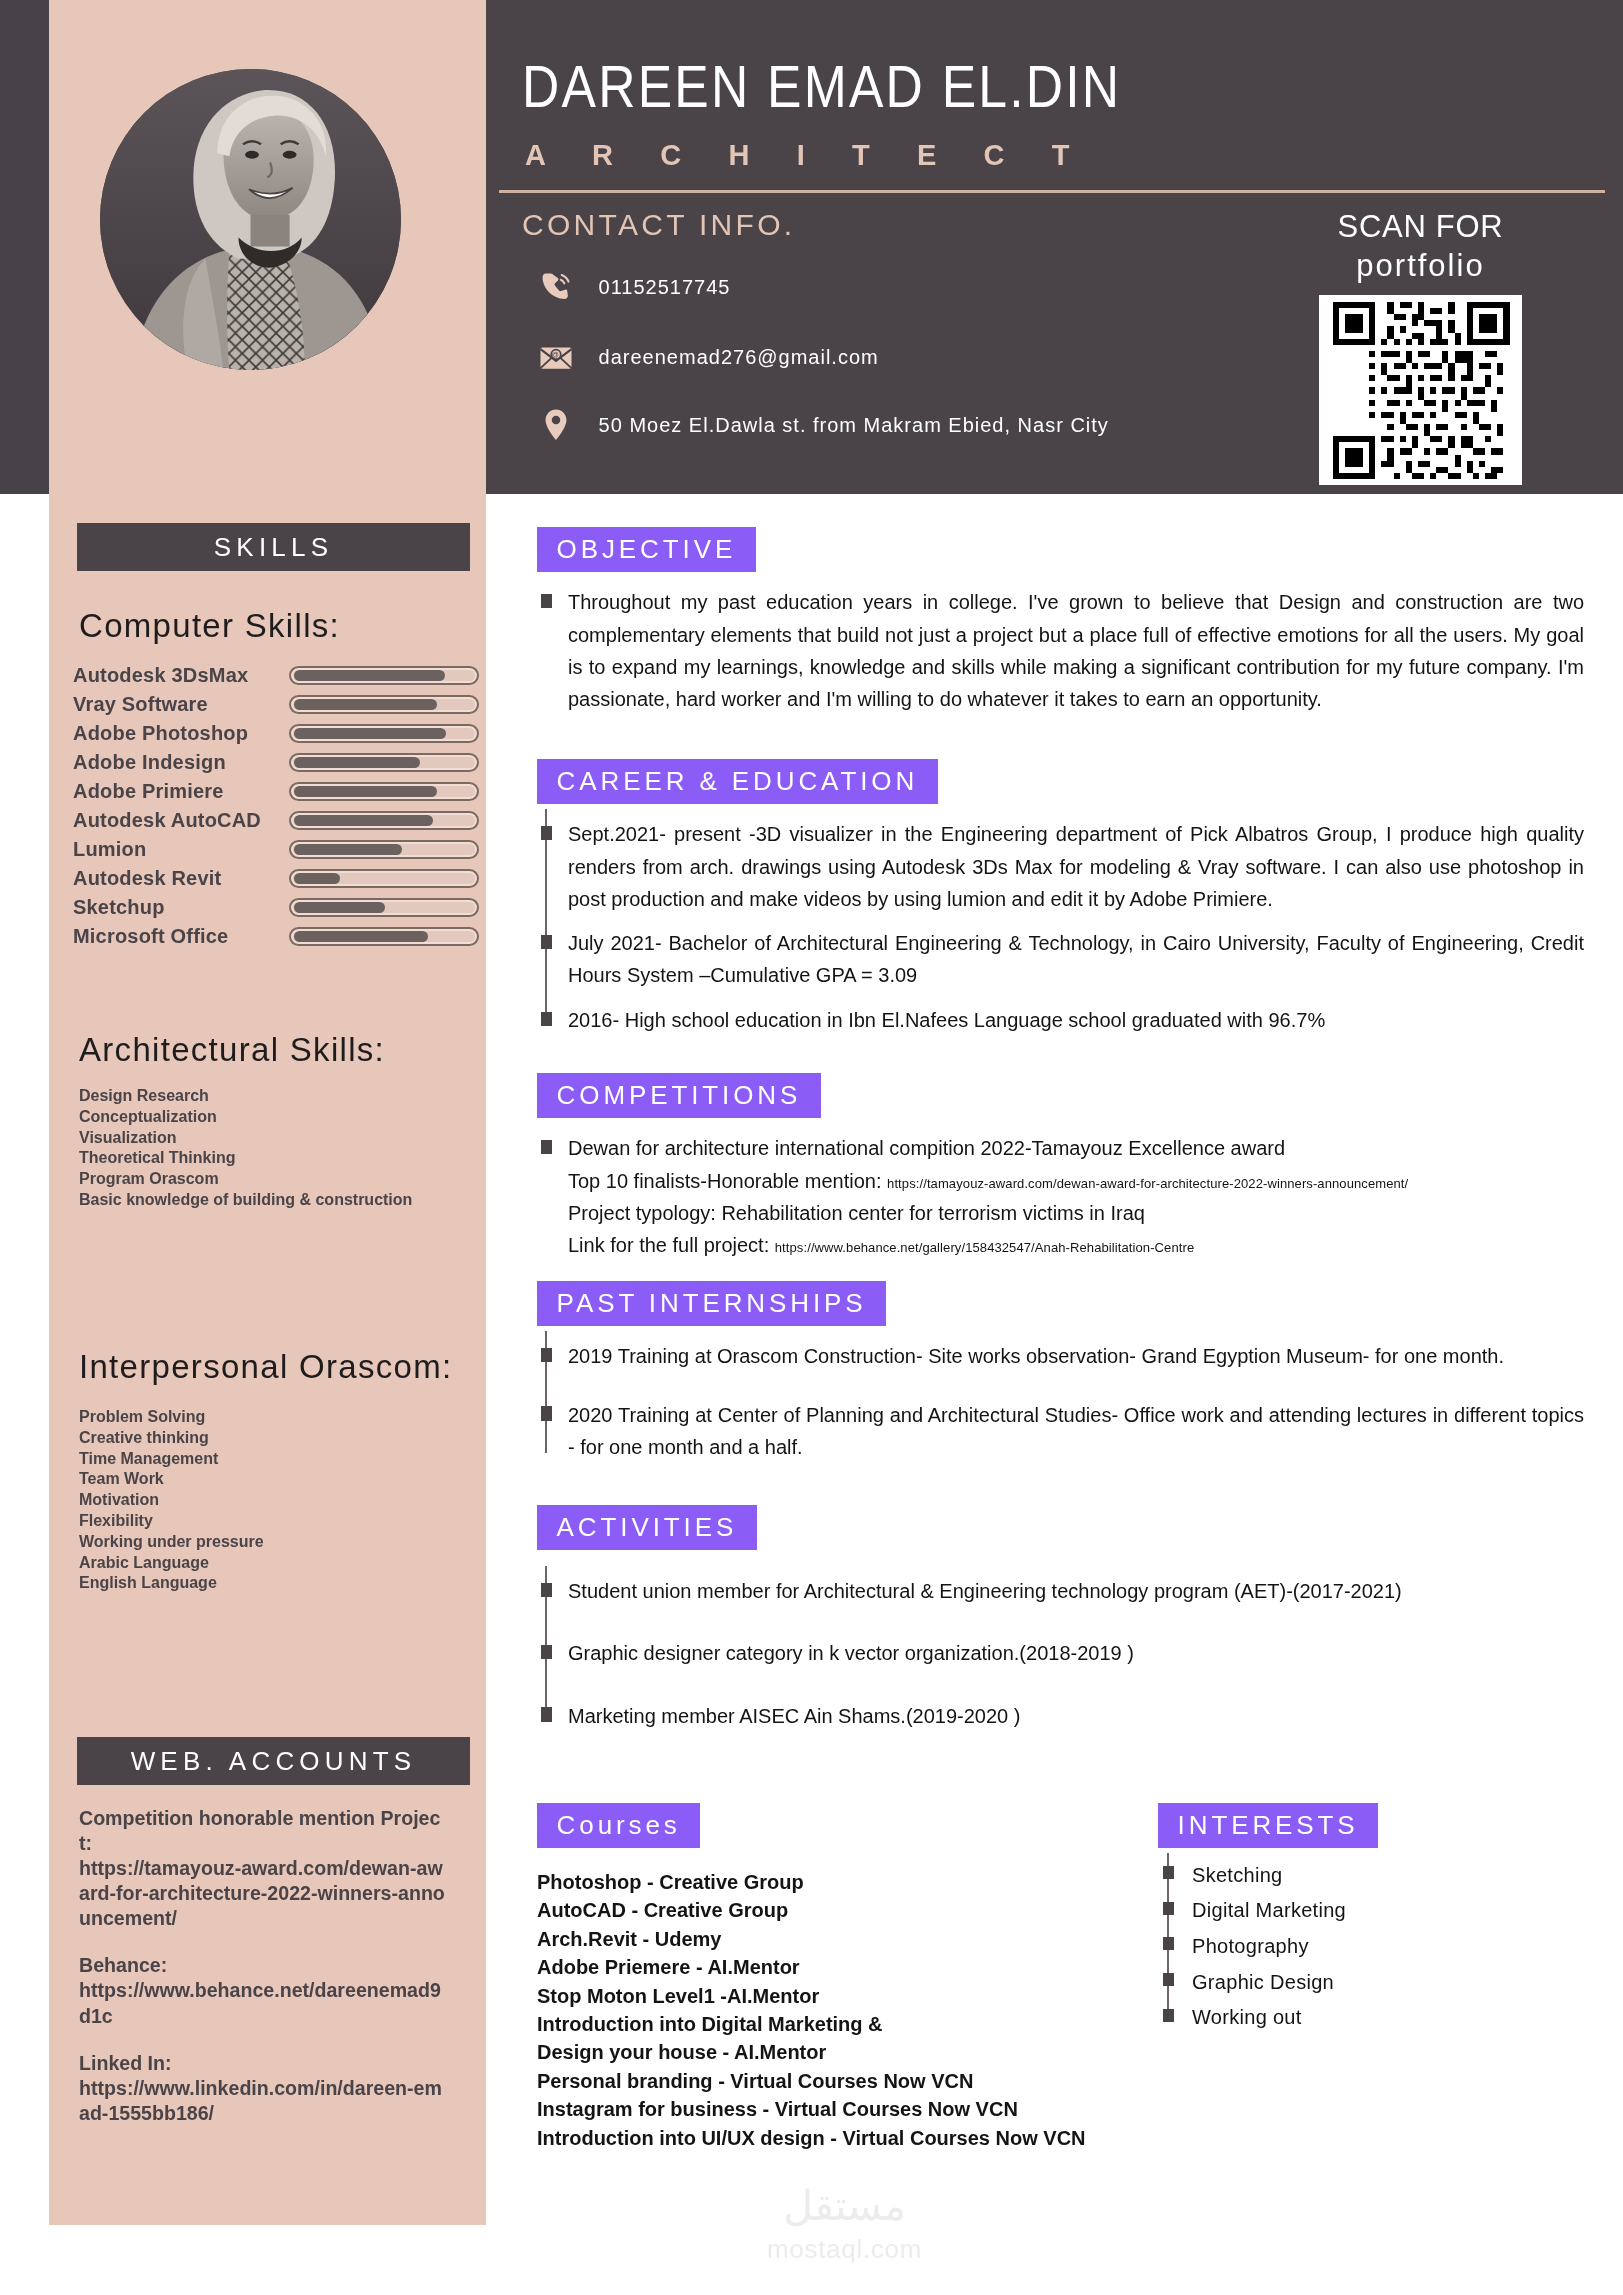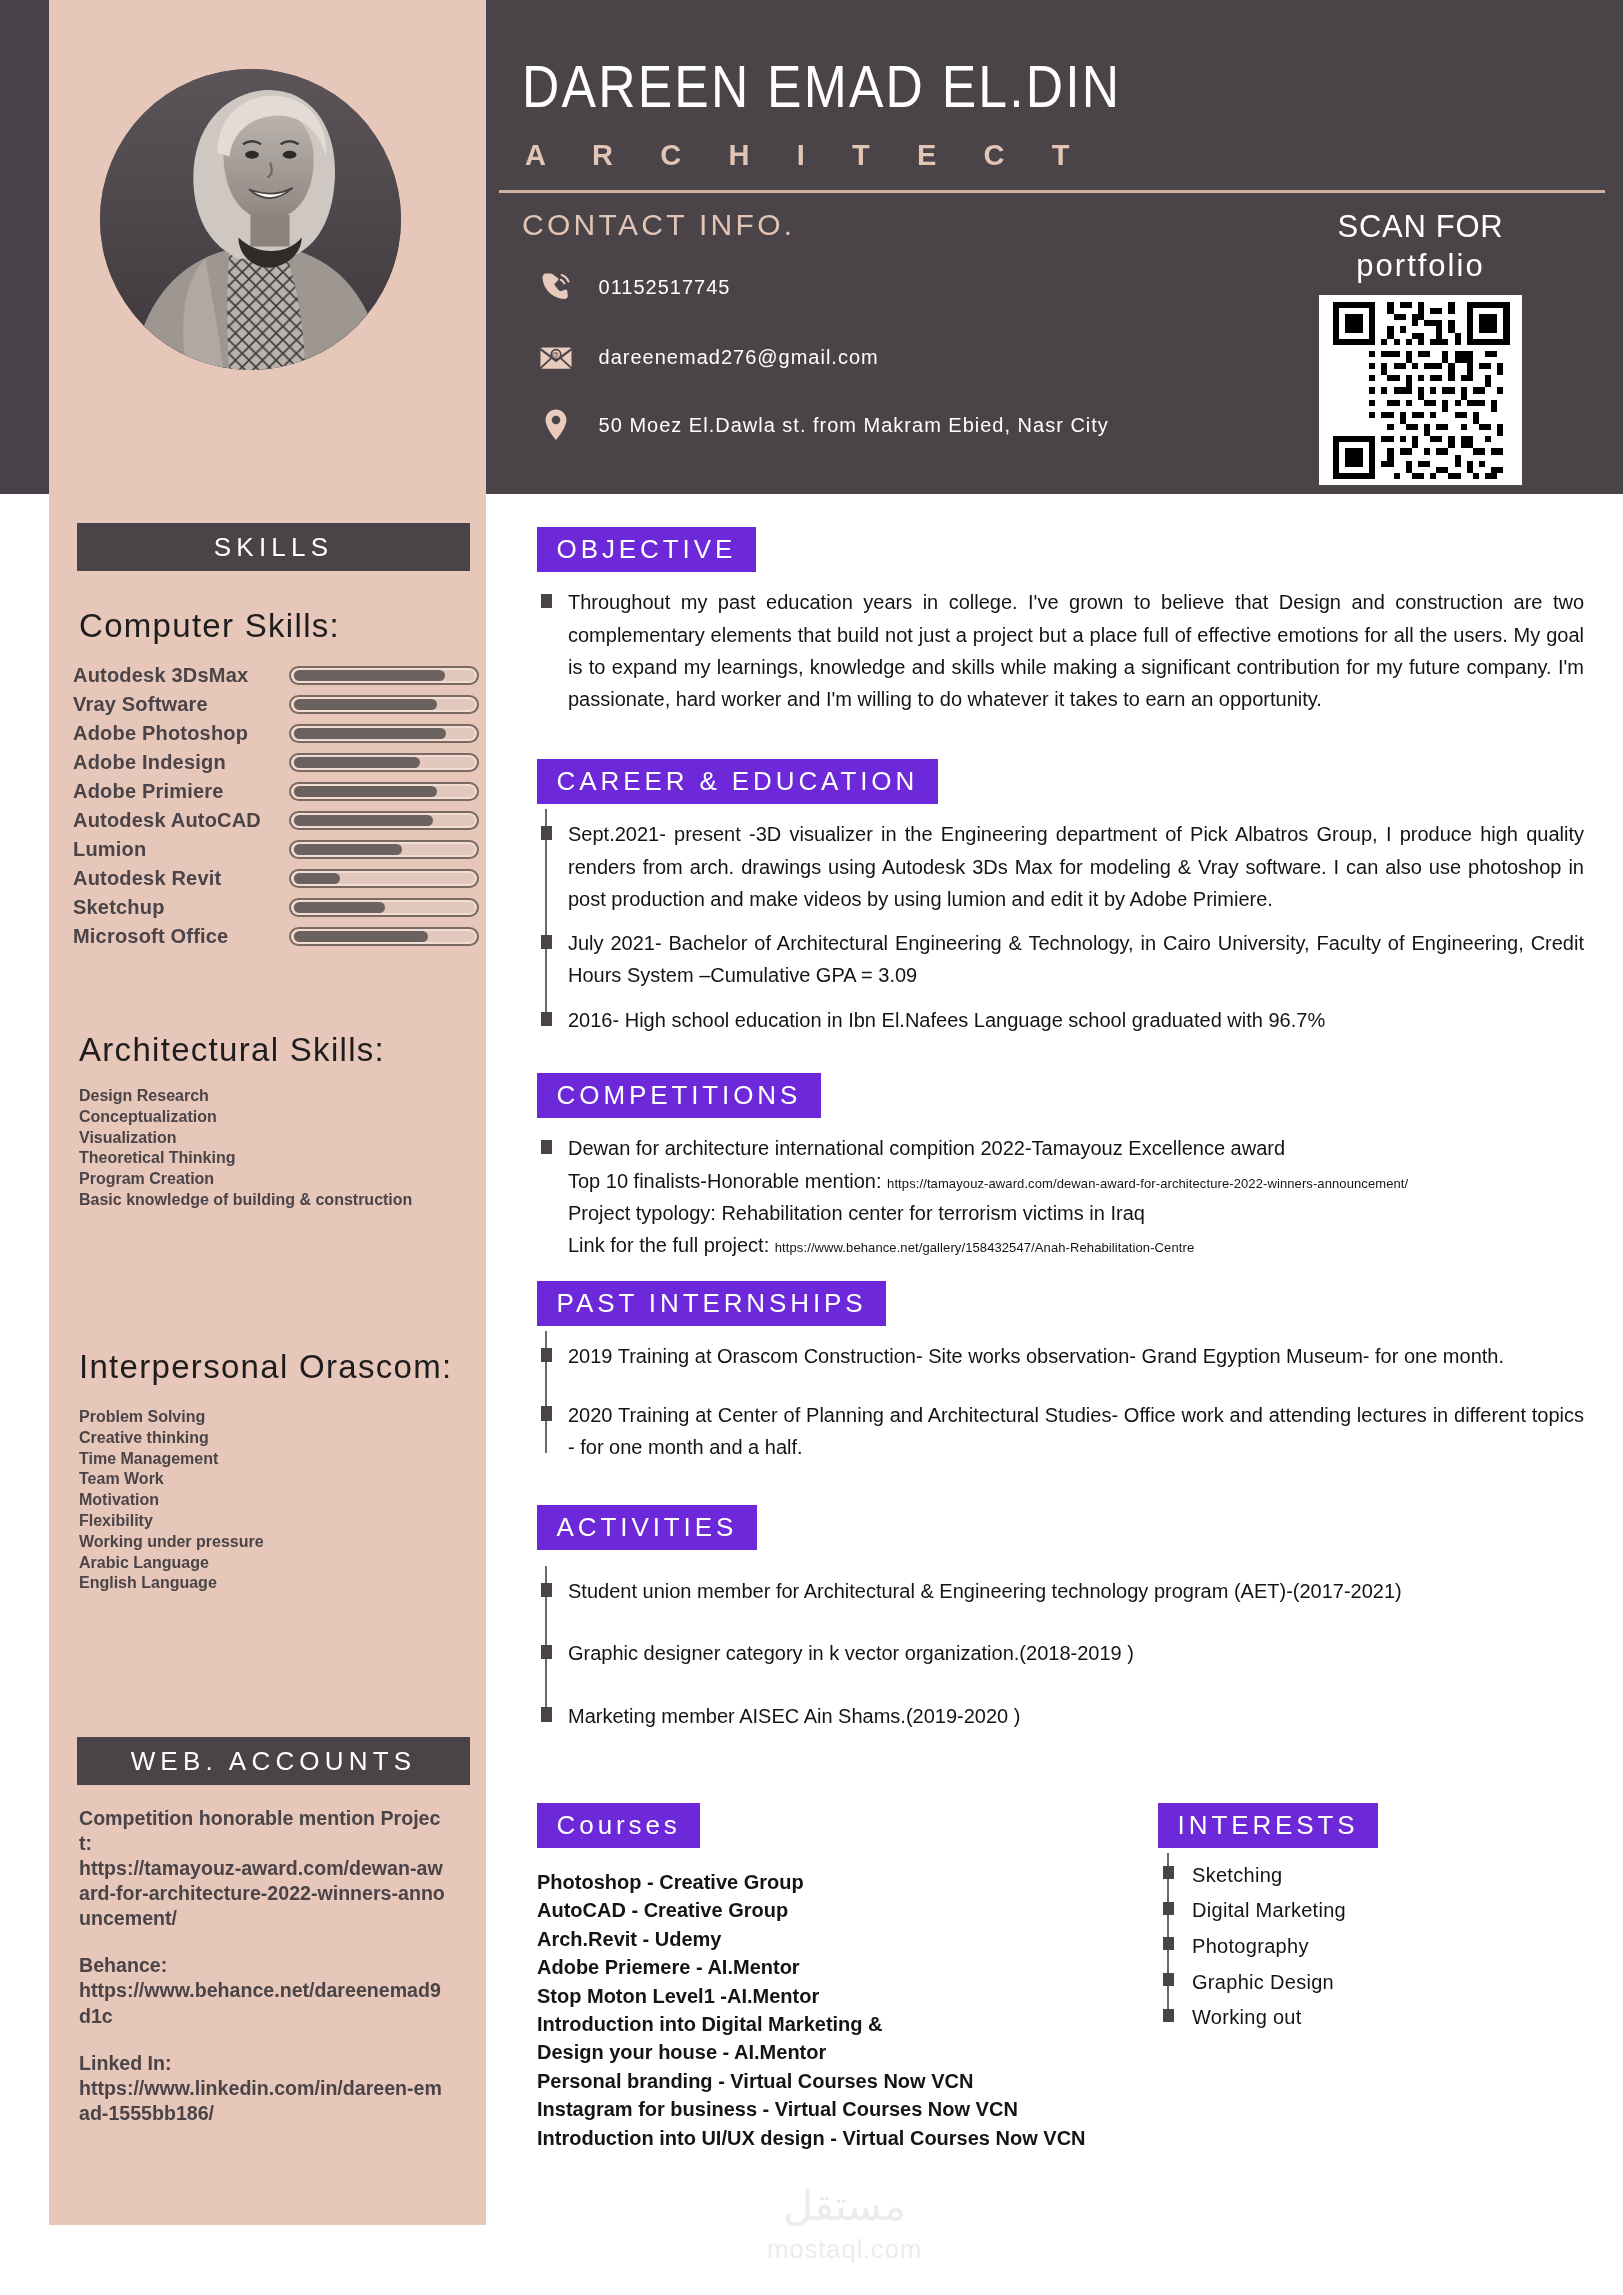--- a/index.html
+++ b/index.html
@@ -67,21 +67,21 @@
 
   
   .photo {
     position:absolute; left:100px; top:69px; width:301px; height:301px;
     border-radius:50%; overflow:hidden; background:#4a4449;
   }
   .photo svg { width:100%; height:100%; display:block; }
 
   
   .chip {
-    background:#6d28d9; color:#ffffff; display:inline-block;
+    background:#8b5cf6; color:#ffffff; display:inline-block;
     padding:6.5px 19.6px; letter-spacing:3.9px; font-size:26px; font-weight:400;
     line-height:1.22; white-space:nowrap;
   }
 
   
   .side-chip-wrap { position:absolute; left:77px; width:393px; text-align:center; }
   .side-chip {
     display:block; background:#4a4449; color:#fff; font-size:26px;
     letter-spacing:5.2px; padding:8.5px 0; text-align:center;
   }
@@ -452,21 +452,21 @@
         </div>
       </div>
     </div>
 
   <div class="side-h" style="top:1031px;">Architectural Skills:</div>
   <ul class="plain-list" id="arch-skills" style="top:1086px;">
       <li>Design Research</li>
       <li>Conceptualization</li>
       <li>Visualization</li>
       <li>Theoretical Thinking</li>
-      <li>Program Creation</li>
+      <li>Program Orascom</li>
       <li class="wrap">Basic knowledge of building &amp; construction</li>
     </ul>
 
   <div class="side-h" style="top:1348px;">Interpersonal Orascom:</div>
   <ul class="plain-list" id="inter-skills" style="top:1407px;">
       <li>Problem Solving</li>
       <li>Creative thinking</li>
       <li>Time Management</li>
       <li>Team Work</li>
       <li>Motivation</li>

